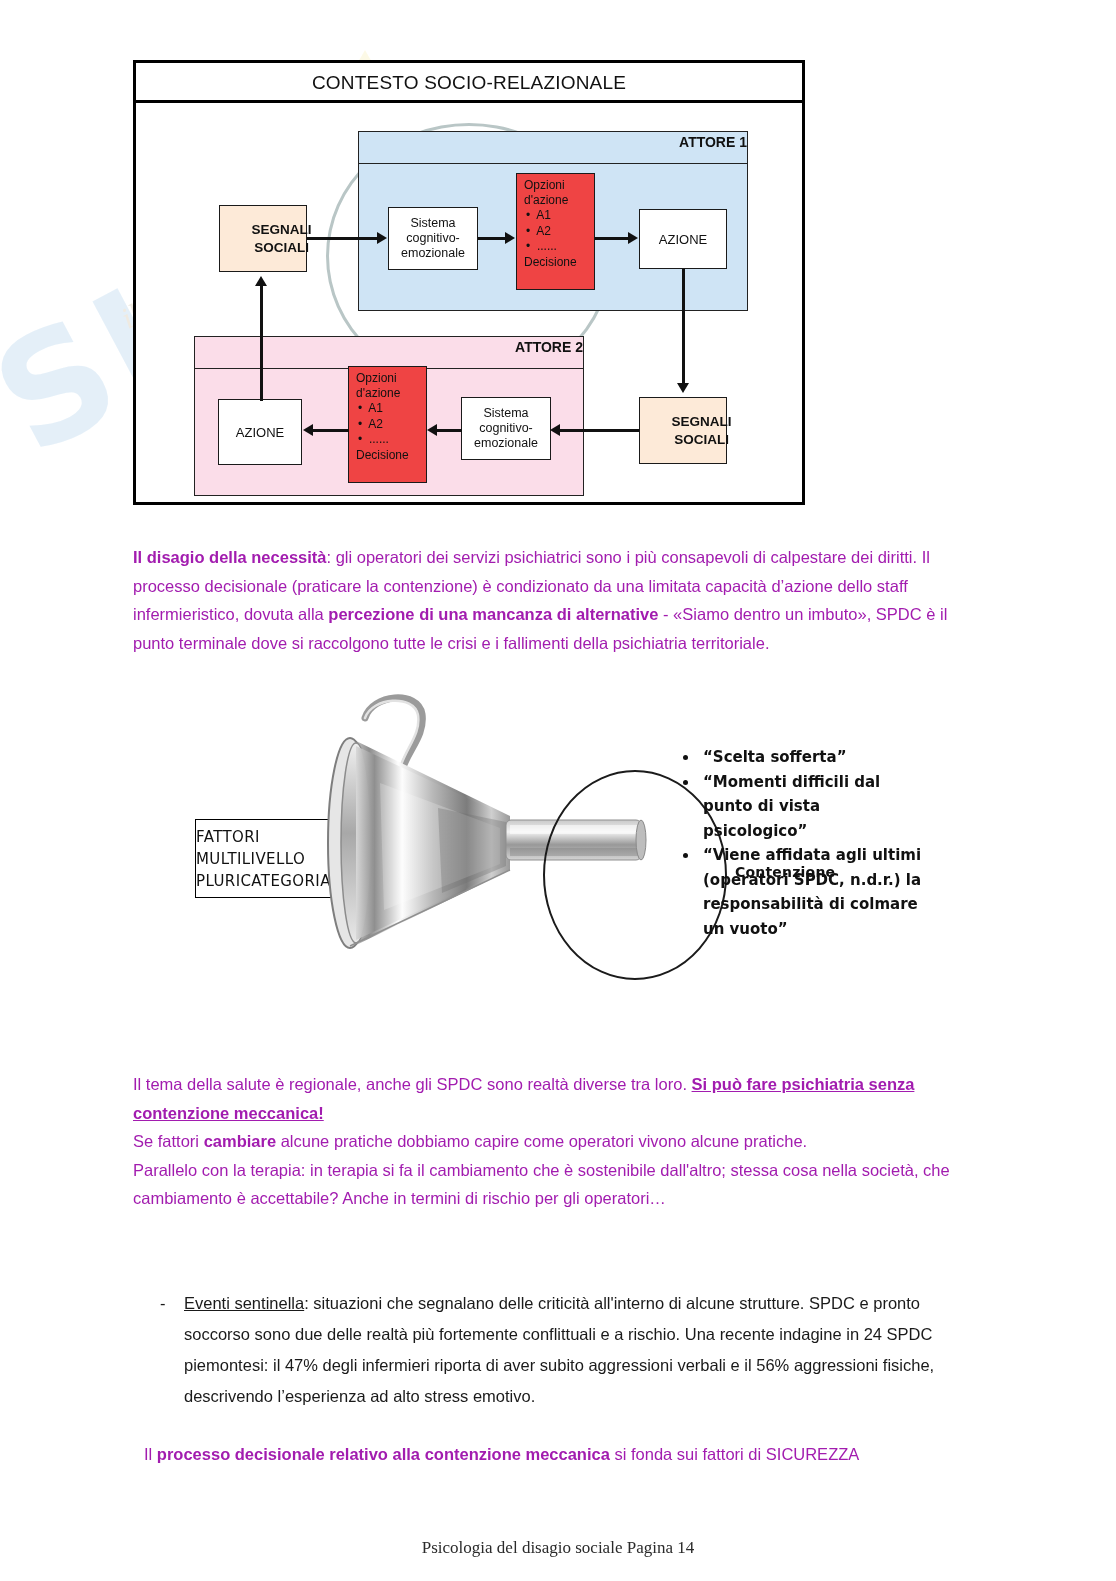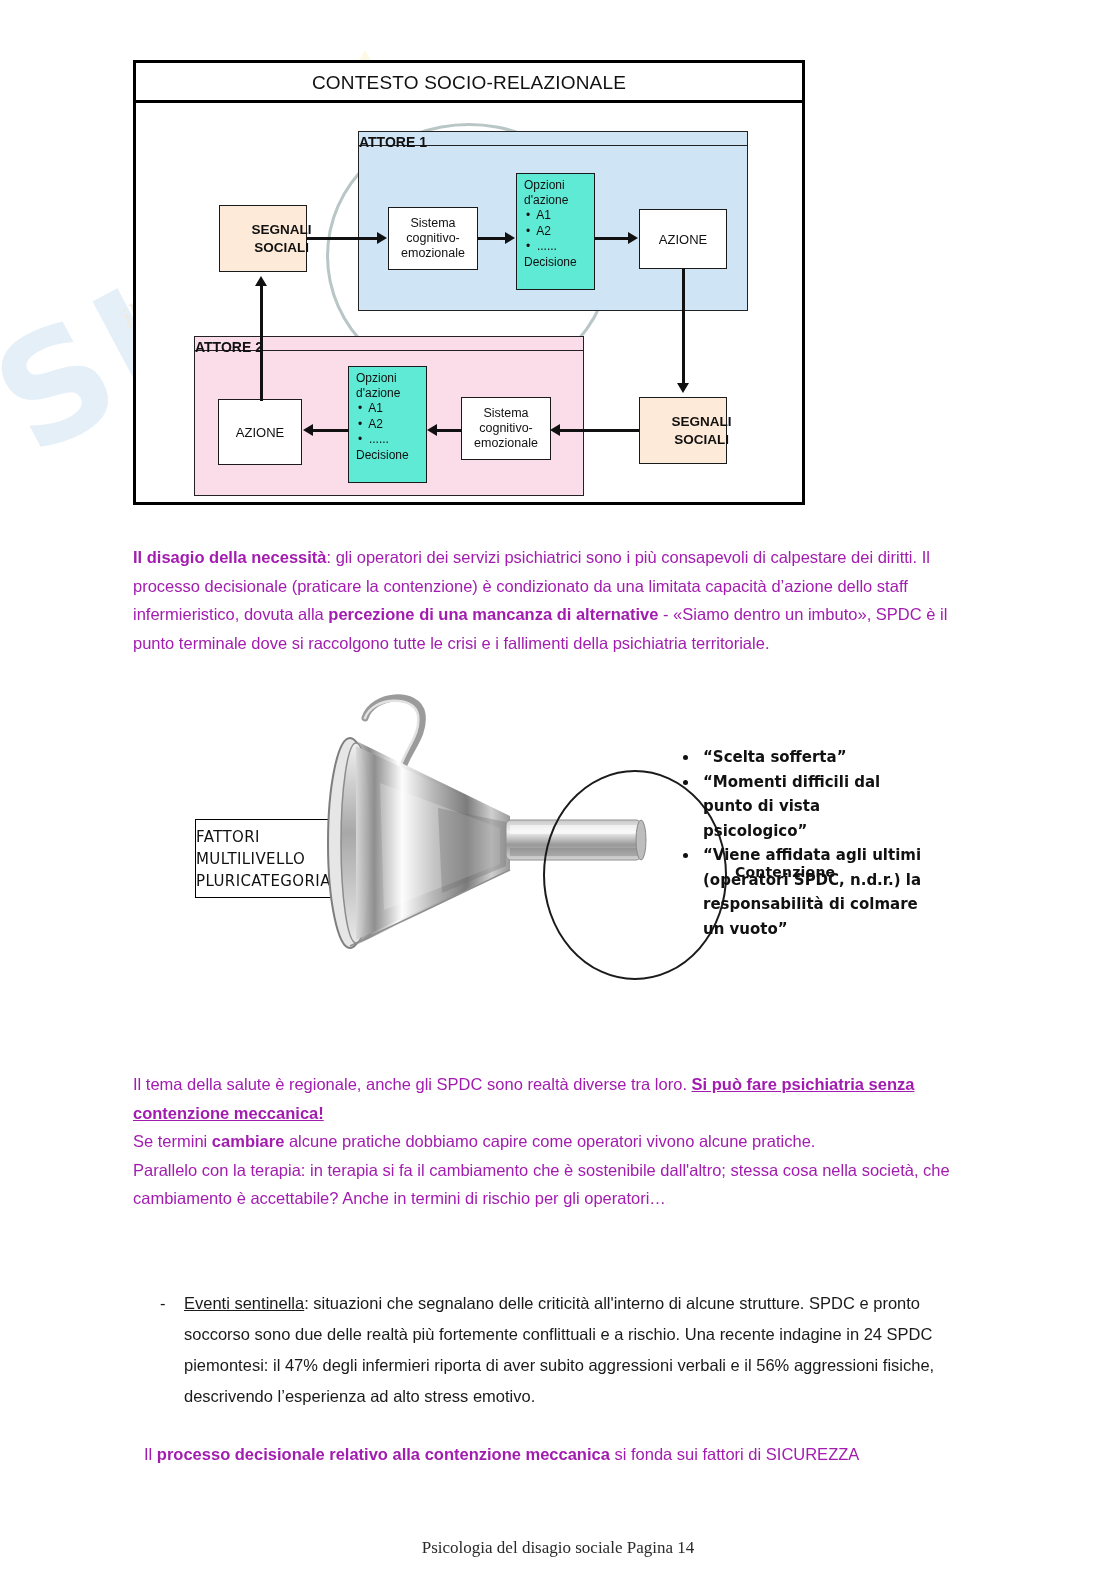--- a/index.html
+++ b/index.html
@@ -85,23 +85,23 @@
     box-sizing: border-box;
     background: transparent;
   }
 
   .actor {
     position: absolute;
     box-sizing: border-box;
     border: 1px solid #222;
   }
   .actor-header {
-    height: 14px;
+    height: 32px;
     line-height: 21px;
-    text-align: left;
+    text-align: right;
     font-size: 14px;
     font-weight: bold;
     border-bottom: 1px solid #222;
     box-sizing: border-box;
   }
   #actor1 {
     left: 222px; top: 68px;
     width: 390px; height: 180px;
     background: #cfe4f5;
   }
@@ -131,21 +131,21 @@
     line-height: 18px;
     padding-left: 39px;
   }
   .node.action {
     font-size: 13px;
   }
   .opt {
     position: absolute;
     box-sizing: border-box;
     border: 1px solid #1a1a1a;
-    background: #5eead4;
+    background: #ef4444;
     font-size: 12px;
     line-height: 15.5px;
     padding: 4px 0 3px 7px;
     text-align: left;
   }
   .opt .opt-b { margin-left: 2px; }
 
   
   #n-signal1 { left: 83px;  top: 142px; width: 88px;  height: 67px; }
   #n-sys1    { left: 252px; top: 144px; width: 90px;  height: 63px; }
@@ -435,21 +435,21 @@
     <ul>
       <li>“Scelta sofferta”</li>
       <li>“Momenti difficili dal punto di vista psicologico”</li>
       <li>“Viene affidata agli ultimi (operatori SPDC, n.d.r.) la responsabilità di colmare un vuoto”</li>
     </ul>
   </div>
 </div>
 
 <div class="para" id="p2">
   <span>Il tema della salute è regionale, anche gli SPDC sono realtà diverse tra loro. </span><b><u>Si può fare psichiatria senza contenzione meccanica!</u></b><br>
-  <span>Se termini </span><b>cambiare</b><span> alcune pratiche dobbiamo capire come operatori vivono alcune pratiche.</span><br>
+  <span>Se fattori </span><b>cambiare</b><span> alcune pratiche dobbiamo capire come operatori vivono alcune pratiche.</span><br>
   <span>Parallelo con la terapia: in terapia si fa il cambiamento che è sostenibile dall'altro; stessa cosa nella società, che cambiamento è accettabile? Anche in termini di rischio per gli operatori…</span>
 </div>
 
 <div class="bullet-block" id="p-sentinella">
   <span class="dash">-</span>
   <span class="btext"><u>Eventi sentinella</u><span>: situazioni che segnalano delle criticità all'interno di alcune strutture. SPDC e pronto soccorso sono due delle realtà più fortemente conflittuali e a rischio. Una recente indagine in 24 SPDC piemontesi: il 47% degli infermieri riporta di aver subito aggressioni verbali e il 56% aggressioni fisiche, descrivendo l’esperienza ad alto stress emotivo.</span></span>
 </div>
 
 <div class="para" id="p3">
   <span>Il </span><b>processo decisionale relativo alla contenzione meccanica</b><span> si fonda sui fattori di SICUREZZA</span>

